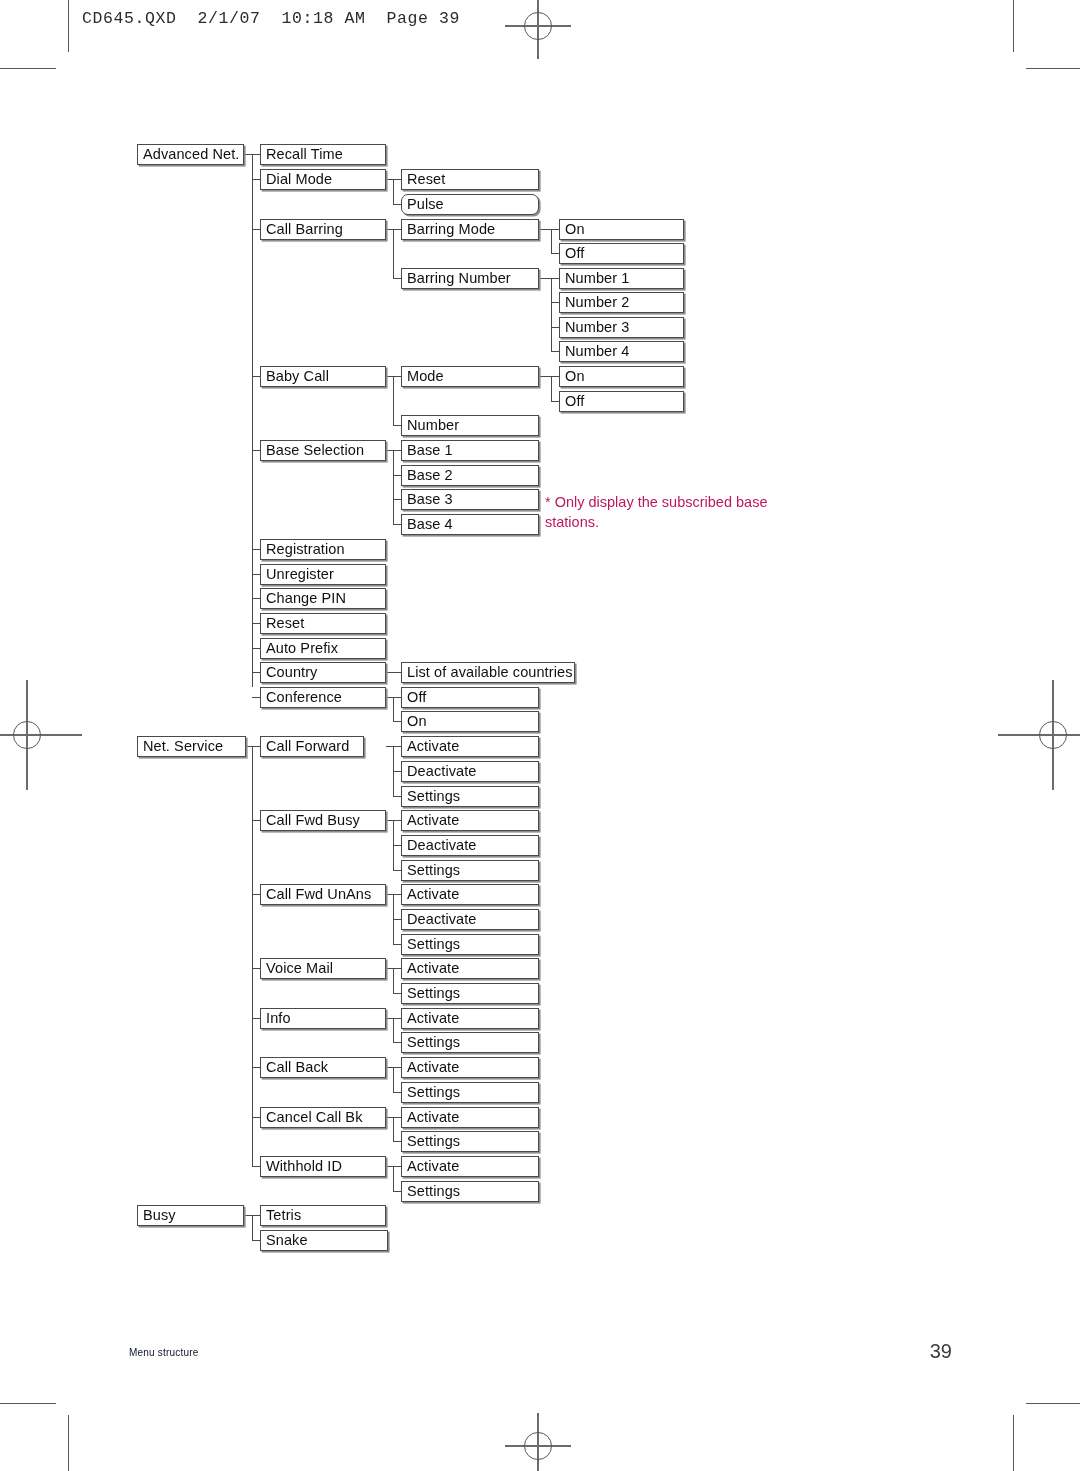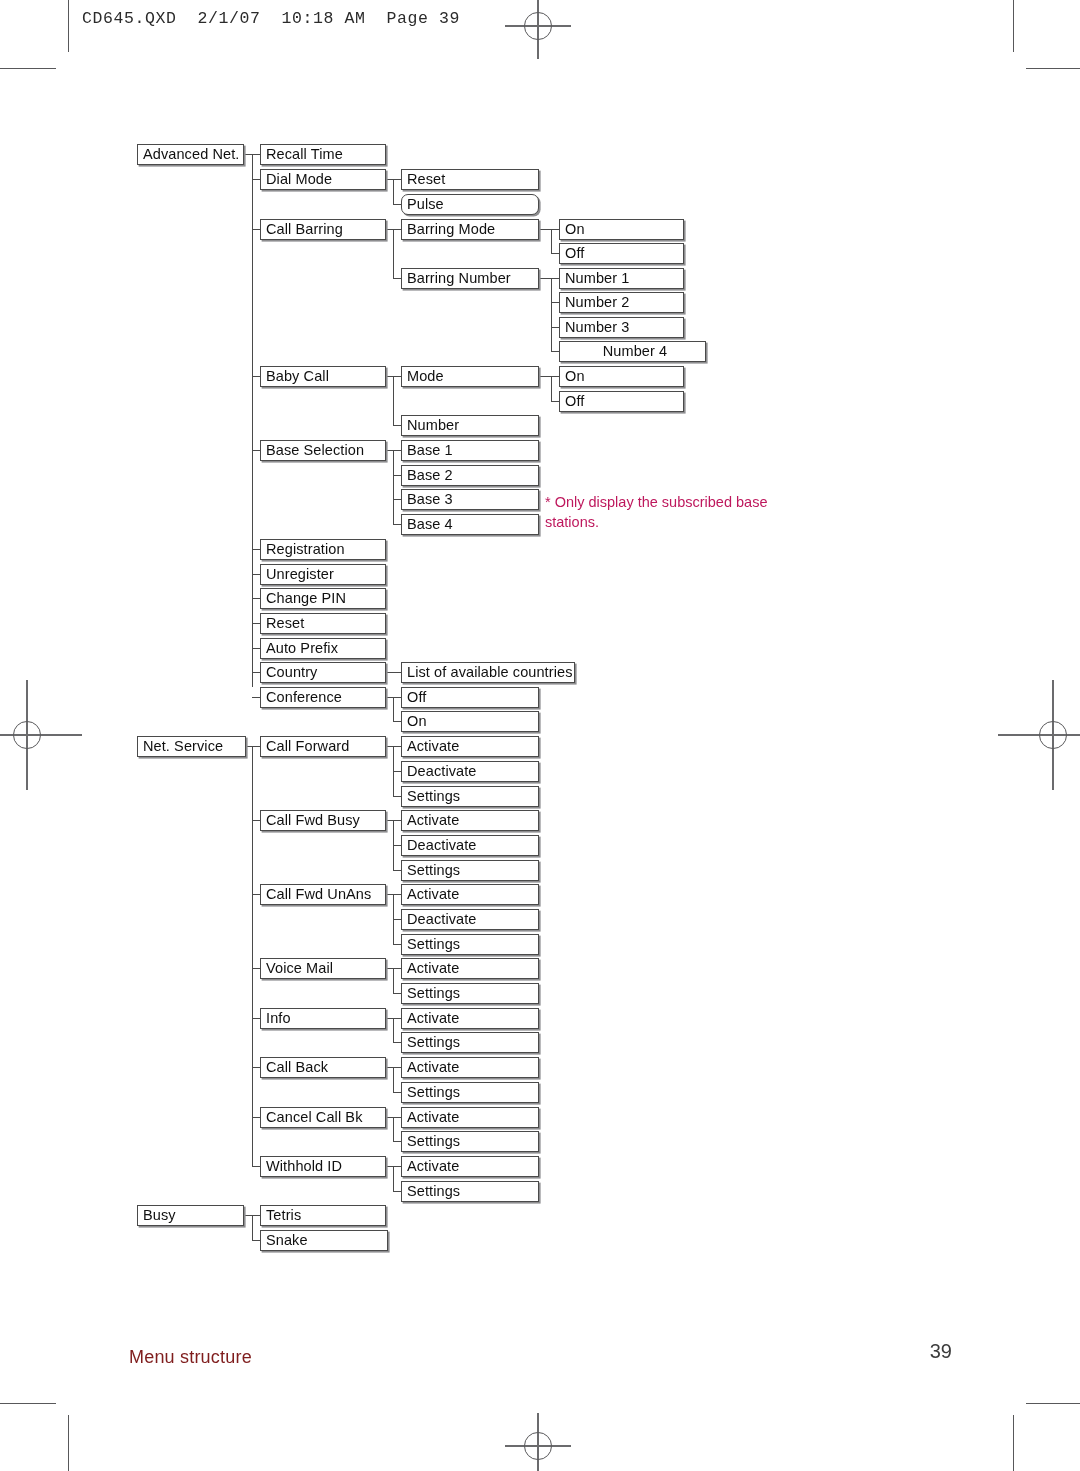--- a/index.html
+++ b/index.html
@@ -63,22 +63,22 @@
     position: absolute;
     font-size: 14.5px;
     line-height: 20px;
     color: #be185d;
     white-space: pre-line;
   }
 
   
   .footer-label {
     position: absolute;
-    font-size: 18px;
-    color: #7f1d1d;
+    font-size: 10px;
+    color: #0f172a;
     letter-spacing: 0.2px;
   }
   .footer-page {
     position: absolute;
     font-size: 20px;
     color: #3d3d3d;
     text-align: right;
   }
 </style>
 </head>
@@ -205,21 +205,21 @@
     <div class="node" style="left: 393px; top: 169px; width: 138px;">Reset</div>
     <div class="node" style="left: 393px; top: 194px; width: 138px; border-radius: 7px;">Pulse</div>
     <div class="node" style="left: 252px; top: 219px; width: 126px;">Call Barring</div>
     <div class="node" style="left: 393px; top: 219px; width: 138px;">Barring Mode</div>
     <div class="node" style="left: 551px; top: 219px; width: 125px;">On</div>
     <div class="node" style="left: 551px; top: 243px; width: 125px;">Off</div>
     <div class="node" style="left: 393px; top: 268px; width: 138px;">Barring Number</div>
     <div class="node" style="left: 551px; top: 268px; width: 125px;">Number 1</div>
     <div class="node" style="left: 551px; top: 292px; width: 125px;">Number 2</div>
     <div class="node" style="left: 551px; top: 317px; width: 125px;">Number 3</div>
-    <div class="node" style="left: 551px; top: 341px; width: 147px; text-align: center;">Number 4</div>
+    <div class="node" style="left: 551px; top: 341px; width: 125px;">Number 4</div>
     <div class="node" style="left: 252px; top: 366px; width: 126px;">Baby Call</div>
     <div class="node" style="left: 393px; top: 366px; width: 138px;">Mode</div>
     <div class="node" style="left: 551px; top: 366px; width: 125px;">On</div>
     <div class="node" style="left: 551px; top: 391px; width: 125px;">Off</div>
     <div class="node" style="left: 393px; top: 415px; width: 138px;">Number</div>
     <div class="node" style="left: 252px; top: 440px; width: 126px;">Base Selection</div>
     <div class="node" style="left: 393px; top: 440px; width: 138px;">Base 1</div>
     <div class="node" style="left: 393px; top: 465px; width: 138px;">Base 2</div>
     <div class="node" style="left: 393px; top: 489px; width: 138px;">Base 3</div>
     <div class="node" style="left: 393px; top: 514px; width: 138px;">Base 4</div>
@@ -227,21 +227,21 @@
     <div class="node" style="left: 252px; top: 564px; width: 126px;">Unregister</div>
     <div class="node" style="left: 252px; top: 588px; width: 126px;">Change PIN</div>
     <div class="node" style="left: 252px; top: 613px; width: 126px;">Reset</div>
     <div class="node" style="left: 252px; top: 638px; width: 126px;">Auto Prefix</div>
     <div class="node" style="left: 252px; top: 662px; width: 126px;">Country</div>
     <div class="node" style="left: 393px; top: 662px; width: 174px;">List of available countries</div>
     <div class="node" style="left: 252px; top: 687px; width: 126px;">Conference</div>
     <div class="node" style="left: 393px; top: 687px; width: 138px;">Off</div>
     <div class="node" style="left: 393px; top: 711px; width: 138px;">On</div>
     <div class="node" style="left: 129px; top: 736px; width: 109px;">Net. Service</div>
-    <div class="node" style="left: 252px; top: 736px; width: 126px;">Call Forward</div>
+    <div class="node" style="left: 252px; top: 736px; width: 104px;">Call Forward</div>
     <div class="node" style="left: 393px; top: 736px; width: 138px;">Activate</div>
     <div class="node" style="left: 393px; top: 761px; width: 138px;">Deactivate</div>
     <div class="node" style="left: 393px; top: 786px; width: 138px;">Settings</div>
     <div class="node" style="left: 252px; top: 810px; width: 126px;">Call Fwd Busy</div>
     <div class="node" style="left: 393px; top: 810px; width: 138px;">Activate</div>
     <div class="node" style="left: 393px; top: 835px; width: 138px;">Deactivate</div>
     <div class="node" style="left: 393px; top: 860px; width: 138px;">Settings</div>
     <div class="node" style="left: 252px; top: 884px; width: 126px;">Call Fwd UnAns</div>
     <div class="node" style="left: 393px; top: 884px; width: 138px;">Activate</div>
     <div class="node" style="left: 393px; top: 909px; width: 138px;">Deactivate</div>

